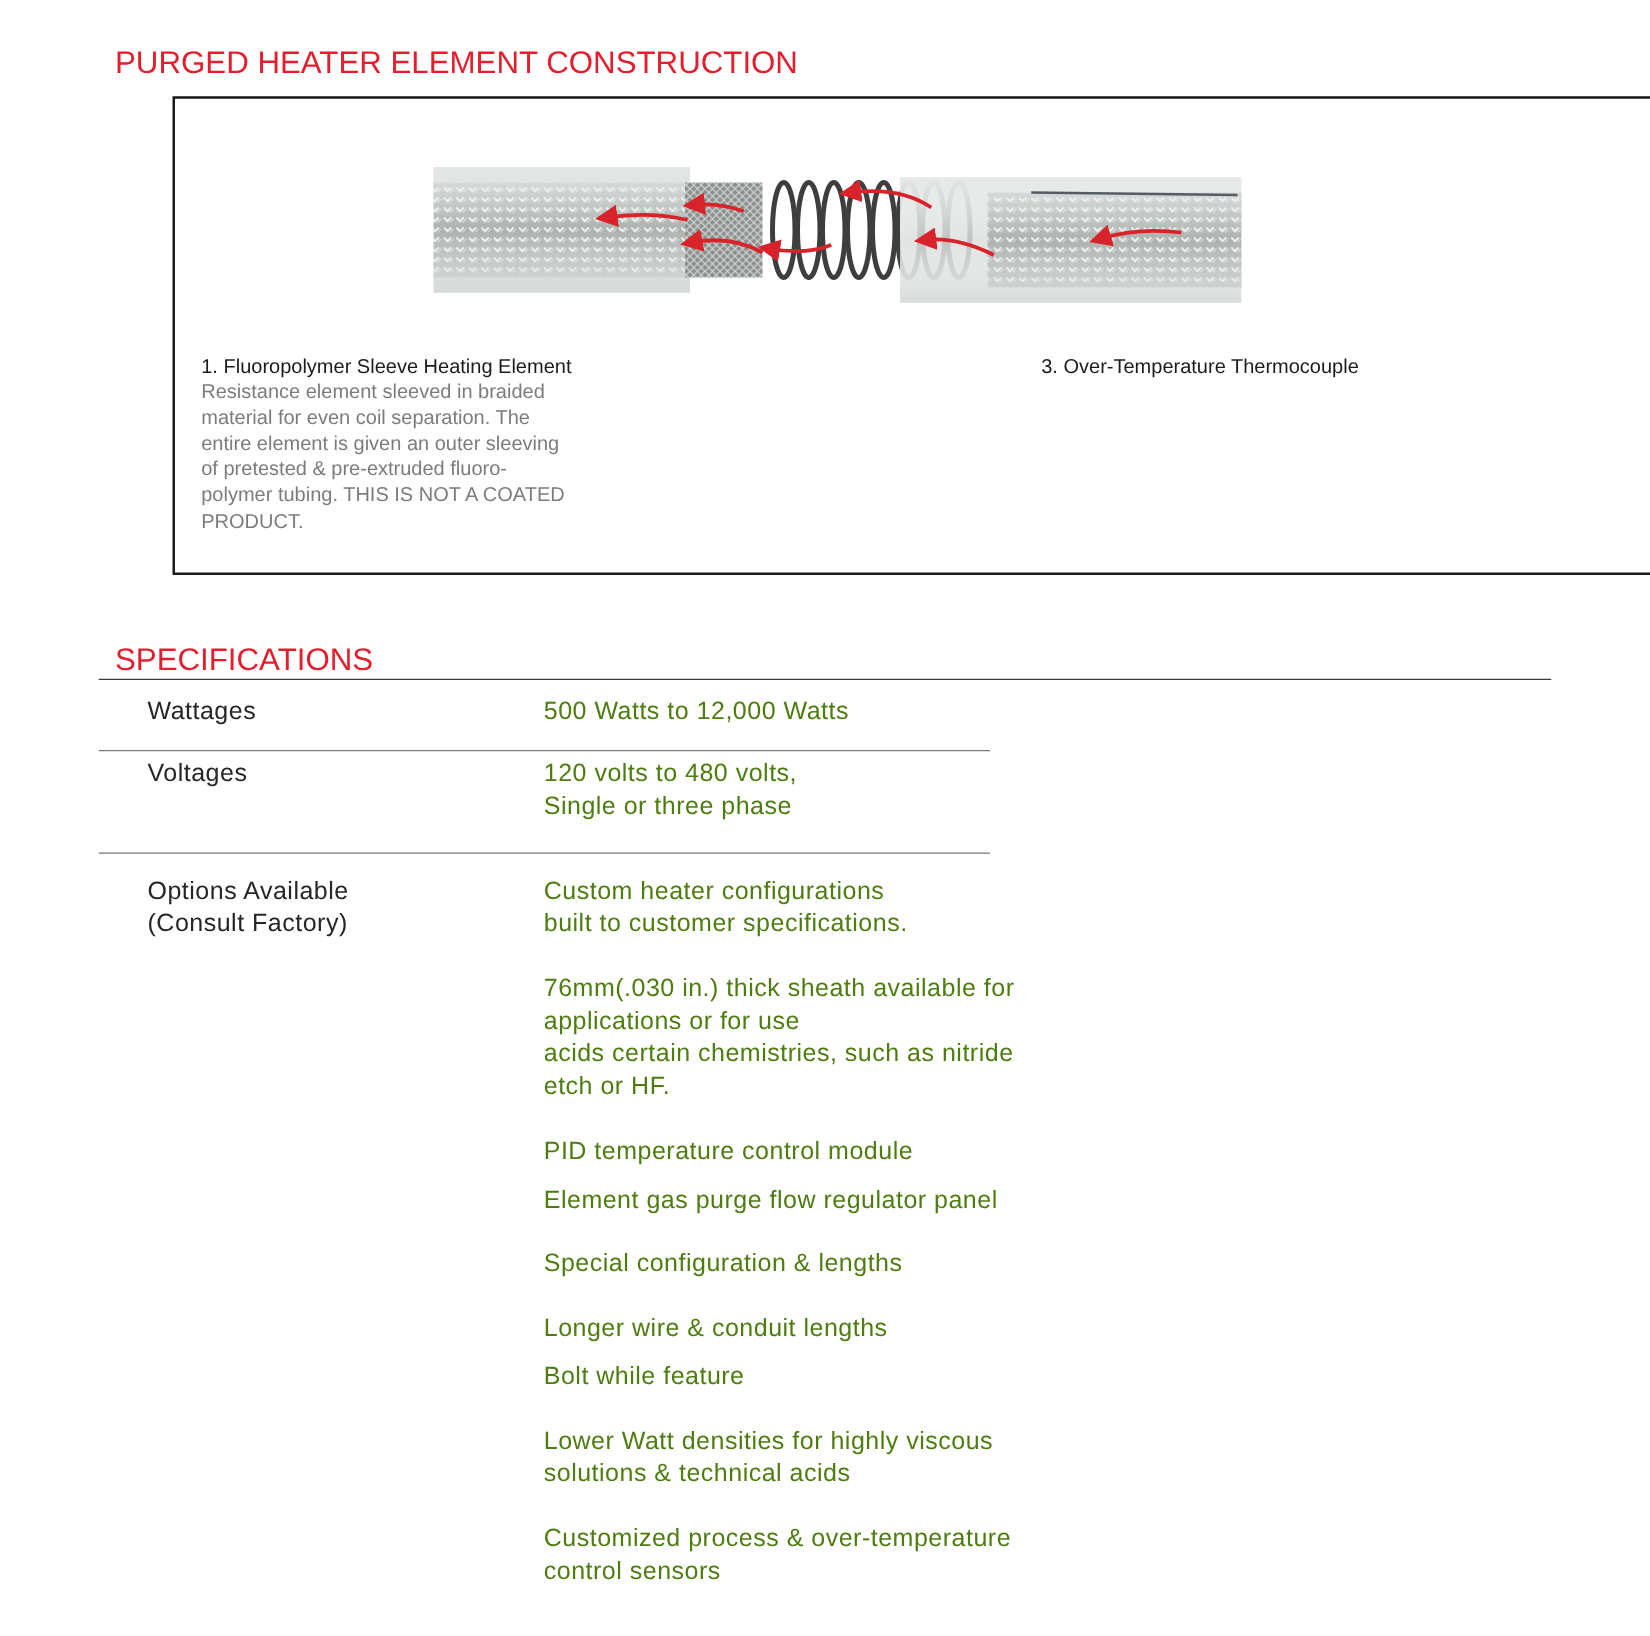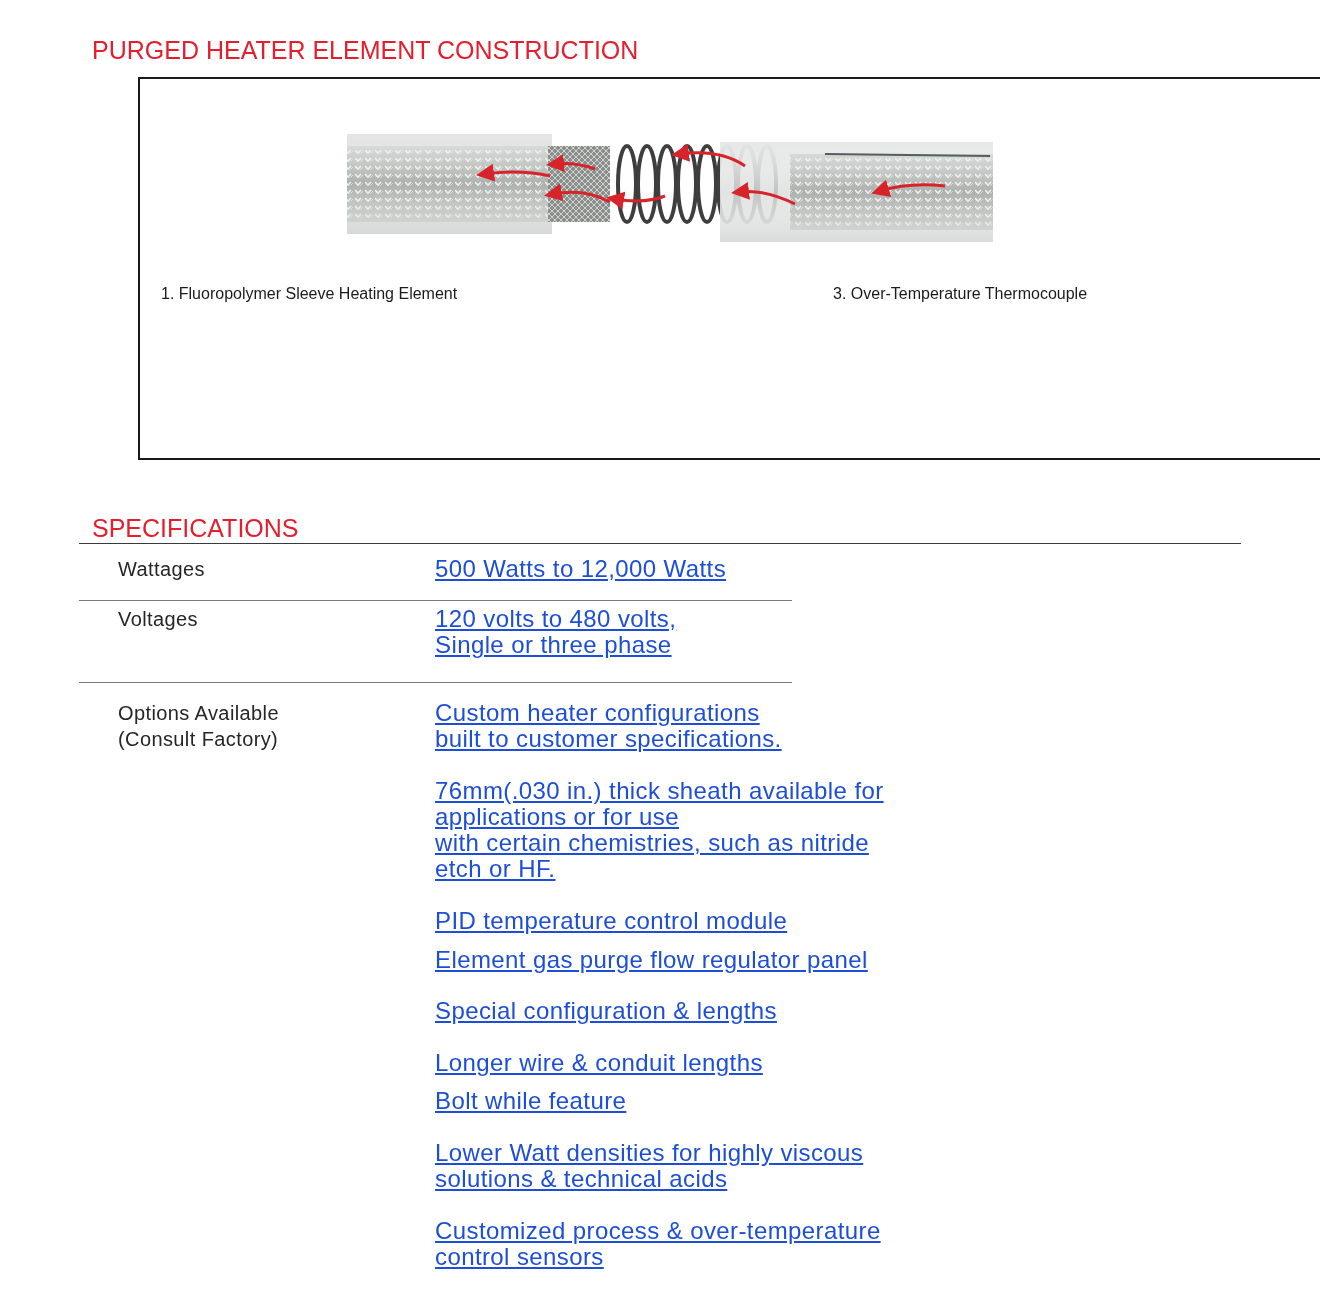--- a/index.html
+++ b/index.html
@@ -31,22 +31,22 @@
     .rule { position: absolute; height: 0; }
     #rule-top { left: 79px; top: 543px; width: 1162px; border-top: 1.5px solid #3a3a3a; }
     #rule-1 { left: 79px; top: 600px; width: 713px; border-top: 1.5px solid #7a7a7a; }
     #rule-2 { left: 79px; top: 682px; width: 713px; border-top: 1.5px solid #7a7a7a; }
 
     .spec-label {
       position: absolute; left: 118px; color: #262626; font-size: 20px; line-height: 26px;
       white-space: pre-line; font-family: "Liberation Sans", sans-serif; letter-spacing: 0.4px;
     }
     .spec-value {
-      position: absolute; left: 435px; color: #1d4ed8; font-size: 24px; line-height: 26px;
-      white-space: pre-line; font-family: "Liberation Sans", sans-serif; letter-spacing: 0.4px; text-decoration: underline;
+      position: absolute; left: 435px; color: #4d7c0f; font-size: 20px; line-height: 26px;
+      white-space: pre-line; font-family: "Liberation Sans", sans-serif; letter-spacing: 0.4px;
     }
   </style>
 </head>
 <body>
 
 <h1 class="section-title" id="title-construction">PURGED HEATER ELEMENT CONSTRUCTION</h1>
 
 <div class="construction-box">
   <svg class="diagram" viewBox="0 0 650 120" xmlns="http://www.w3.org/2000/svg">
     <defs>
@@ -96,20 +96,26 @@
       <path d="M265 78 Q240 64 208 70"></path>
       <path d="M320 72 Q300 80 270 75"></path>
       <path d="M400 42 Q375 25 335 30"></path>
       <path d="M450 80 Q420 65 395 68"></path>
       <path d="M600 62 Q565 58 535 67"></path>
     </g>
   </svg>
 
   <div class="feature" id="feature-1">
     <p class="f-title">1. Fluoropolymer Sleeve Heating Element</p>
+    <p class="f-body">Resistance element sleeved in braided
+material for even coil separation. The
+entire element is given an outer sleeving
+of pretested &amp; pre-extruded fluoro-
+polymer tubing. THIS IS NOT A COATED
+PRODUCT.</p>
   </div>
   <div class="feature" id="feature-3">
     <p class="f-title">3. Over-Temperature Thermocouple</p>
   </div>
 </div>
 
 <h2 class="section-title" id="title-specs">SPECIFICATIONS</h2>
 
 <div class="rule" id="rule-top"></div>
 
@@ -124,21 +130,21 @@
 
 <div class="rule" id="rule-2"></div>
 
 <div class="spec-label" style="top:700px;">Options Available
 (Consult Factory)</div>
 
 <div class="spec-value" style="top:700px;">Custom heater configurations
 built to customer specifications.</div>
 <div class="spec-value" style="top:778px;">76mm(.030 in.) thick sheath available for
 applications or for use
-with certain chemistries, such as nitride
+acids certain chemistries, such as nitride
 etch or HF.</div>
 <div class="spec-value" style="top:908px;">PID temperature control module</div>
 <div class="spec-value" style="top:947px;">Element gas purge flow regulator panel</div>
 <div class="spec-value" style="top:998px;">Special configuration &amp; lengths</div>
 <div class="spec-value" style="top:1050px;text-align:right;">Longer wire &amp; conduit lengths</div>
 <div class="spec-value" style="top:1088px;">Bolt while feature</div>
 <div class="spec-value" style="top:1140px;">Lower Watt densities for highly viscous
 solutions &amp; technical acids</div>
 <div class="spec-value" style="top:1218px;">Customized process &amp; over-temperature
 control sensors</div>

